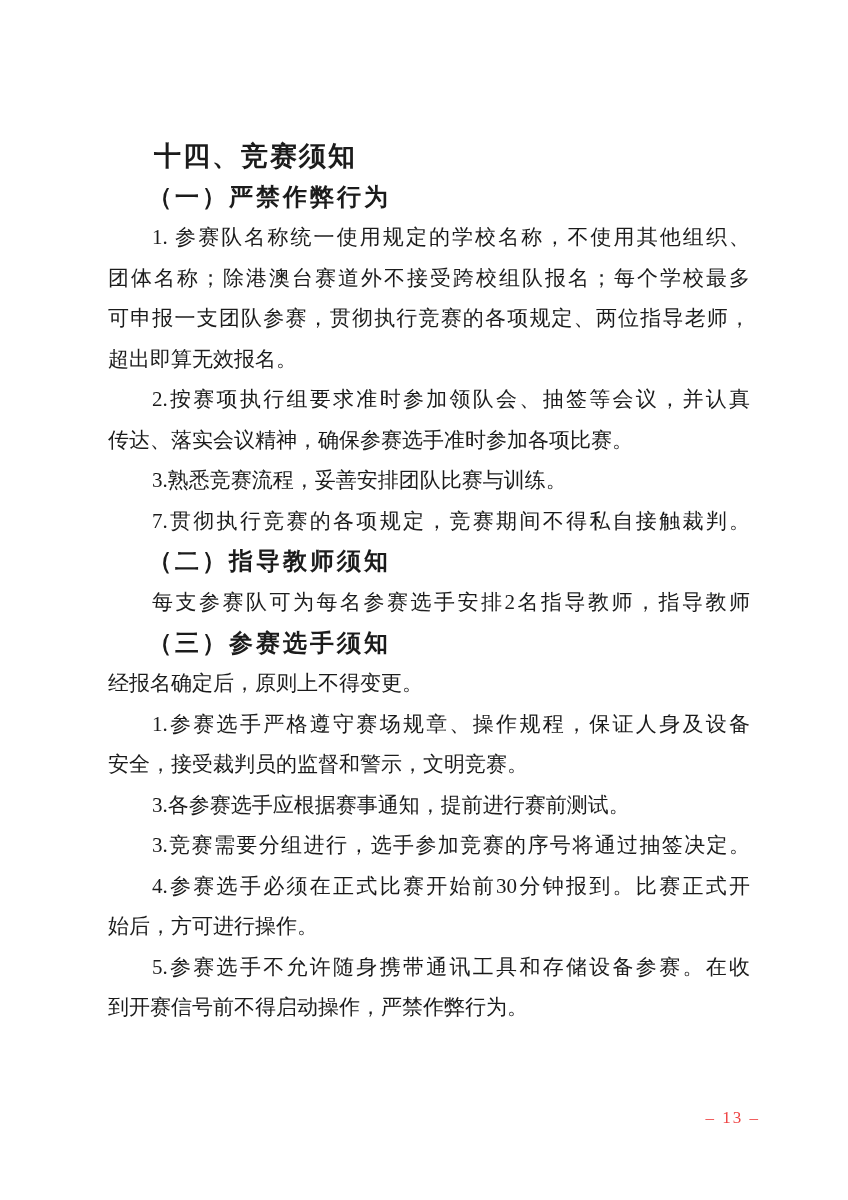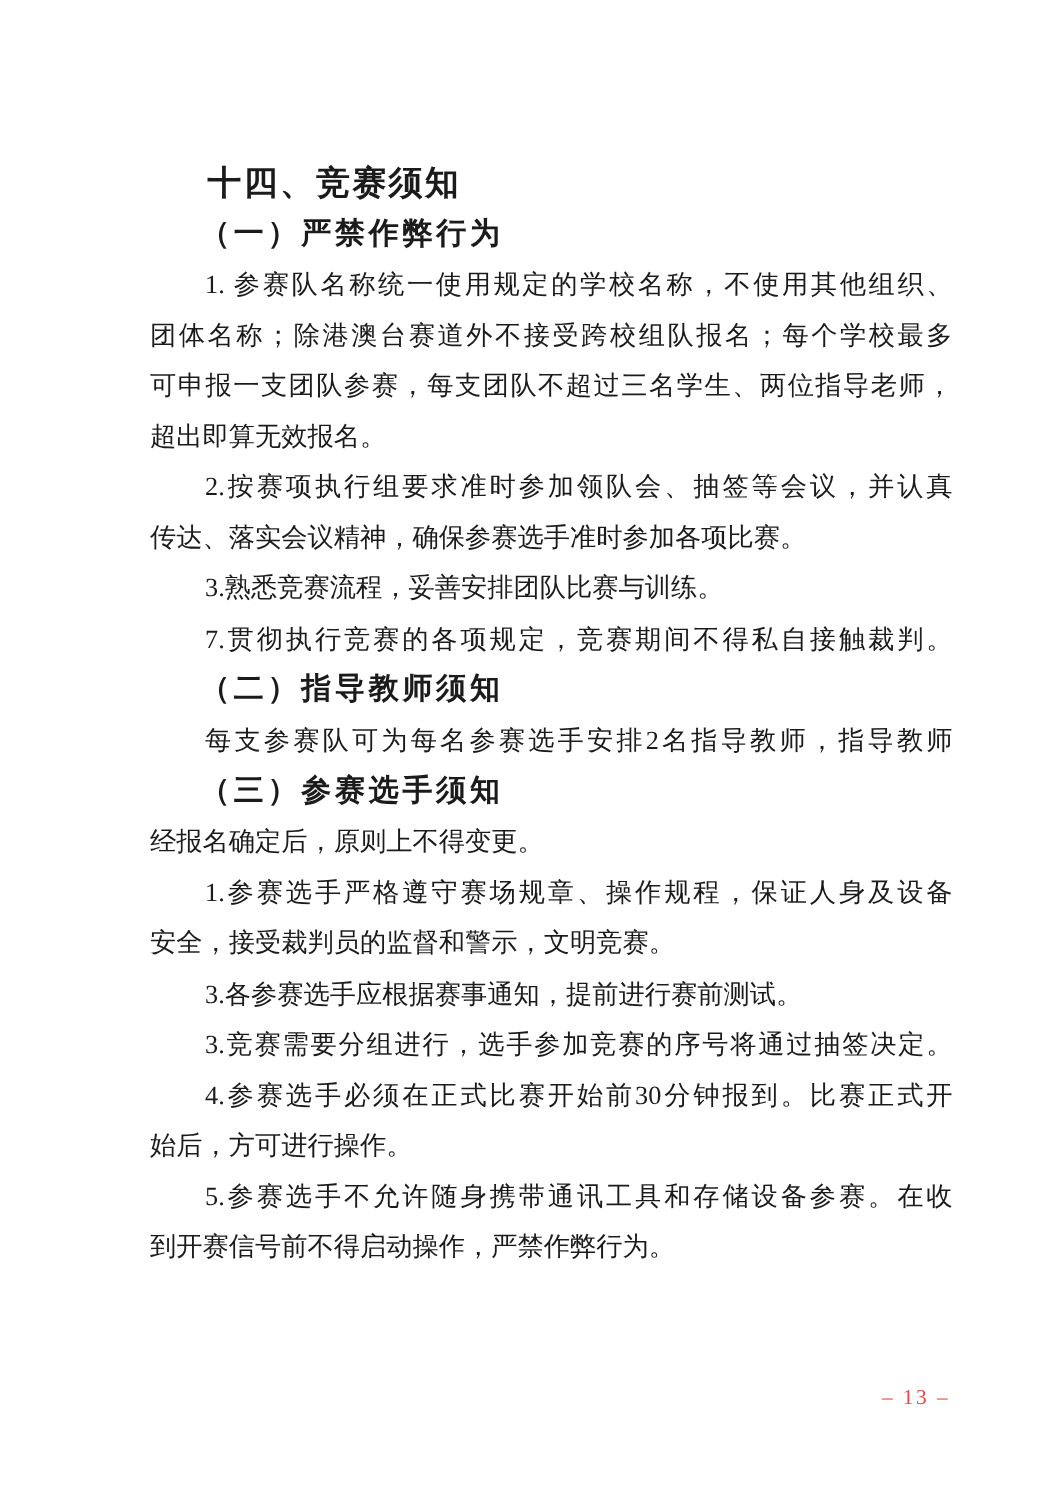--- a/index.html
+++ b/index.html
@@ -12,23 +12,22 @@
     width: 848px;
     height: 1200px;
     background: #ffffff;
     overflow: hidden;
     font-family: "Liberation Serif", "DejaVu Serif", serif;
     color: #1b1b1b;
   }
   .content {
     position: absolute;
     left: 108px;
-    top: 126px;
+    top: 136px;
     width: 642px;
-    margin-left: 12px;
   }
   .line {
     height: 40.55px;
     line-height: 40.55px;
     font-size: 21px;
     white-space: nowrap;
     overflow: visible;
     text-align: left;
   }
   .h1 {
@@ -66,21 +65,21 @@
 </style>
 </head>
 <body>
 
 <div class="page">
   <div class="content">
     <div class="line h1">十四、竞赛须知</div>
     <div class="line h2">（一）严禁作弊行为</div>
     <div class="line indent fill">1. 参赛队名称统一使用规定的学校名称，不使用其他组织、</div>
     <div class="line fill">团体名称；除港澳台赛道外不接受跨校组队报名；每个学校最多</div>
-    <div class="line fill">可申报一支团队参赛，每支团队不超过三名学生、两位指导老师，</div>
+    <div class="line fill">可申报一支团队参赛，贯彻执行竞赛的各项规定、两位指导老师，</div>
     <div class="line">超出即算无效报名。</div>
     <div class="line indent fill">2.按赛项执行组要求准时参加领队会、抽签等会议，并认真</div>
     <div class="line">传达、落实会议精神，确保参赛选手准时参加各项比赛。</div>
     <div class="line indent">3.熟悉竞赛流程，妥善安排团队比赛与训练。</div>
     <div class="line indent fill">7.贯彻执行竞赛的各项规定，竞赛期间不得私自接触裁判。</div>
     <div class="line h2">（二）指导教师须知</div>
     <div class="line indent fill">每支参赛队可为每名参赛选手安排2名指导教师，指导教师</div>
     <div class="line h2">（三）参赛选手须知</div>
     <div class="line">经报名确定后，原则上不得变更。</div>
     <div class="line indent fill">1.参赛选手严格遵守赛场规章、操作规程，保证人身及设备</div>

